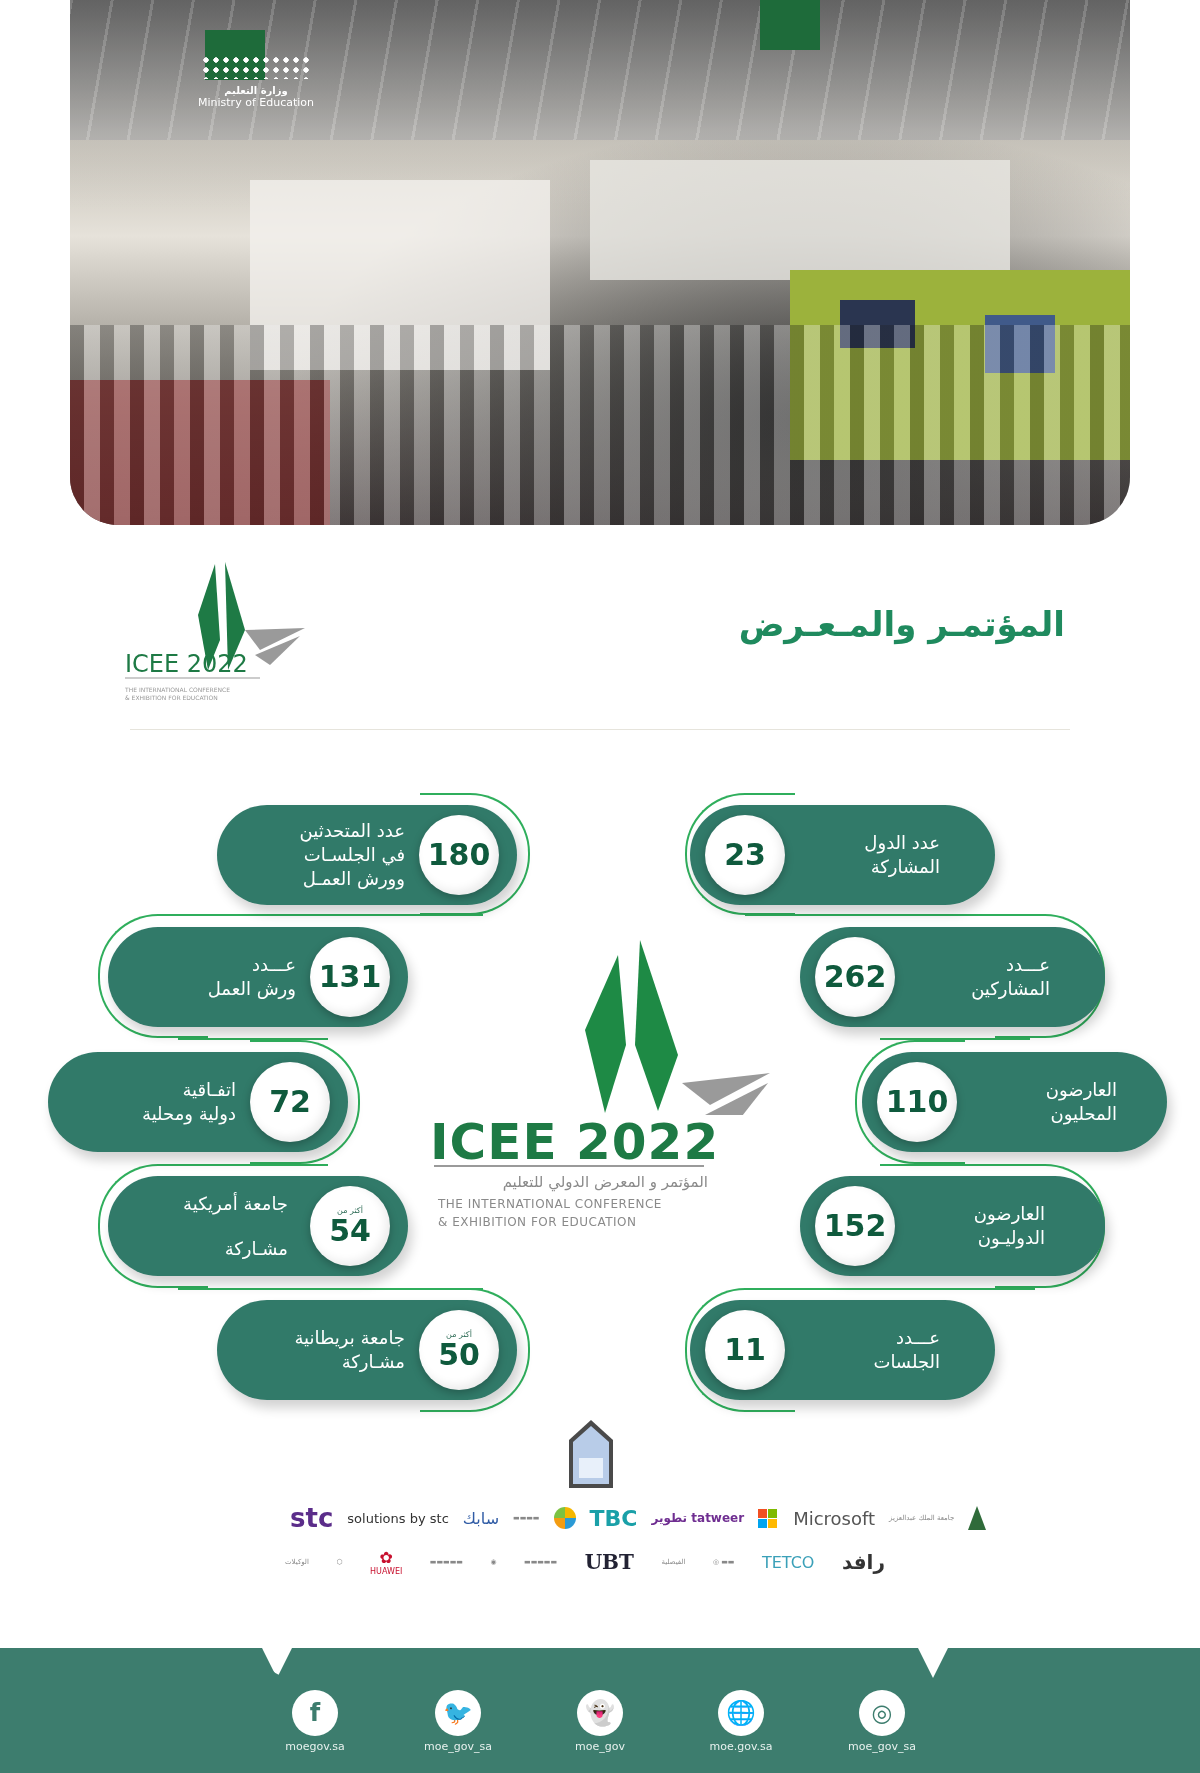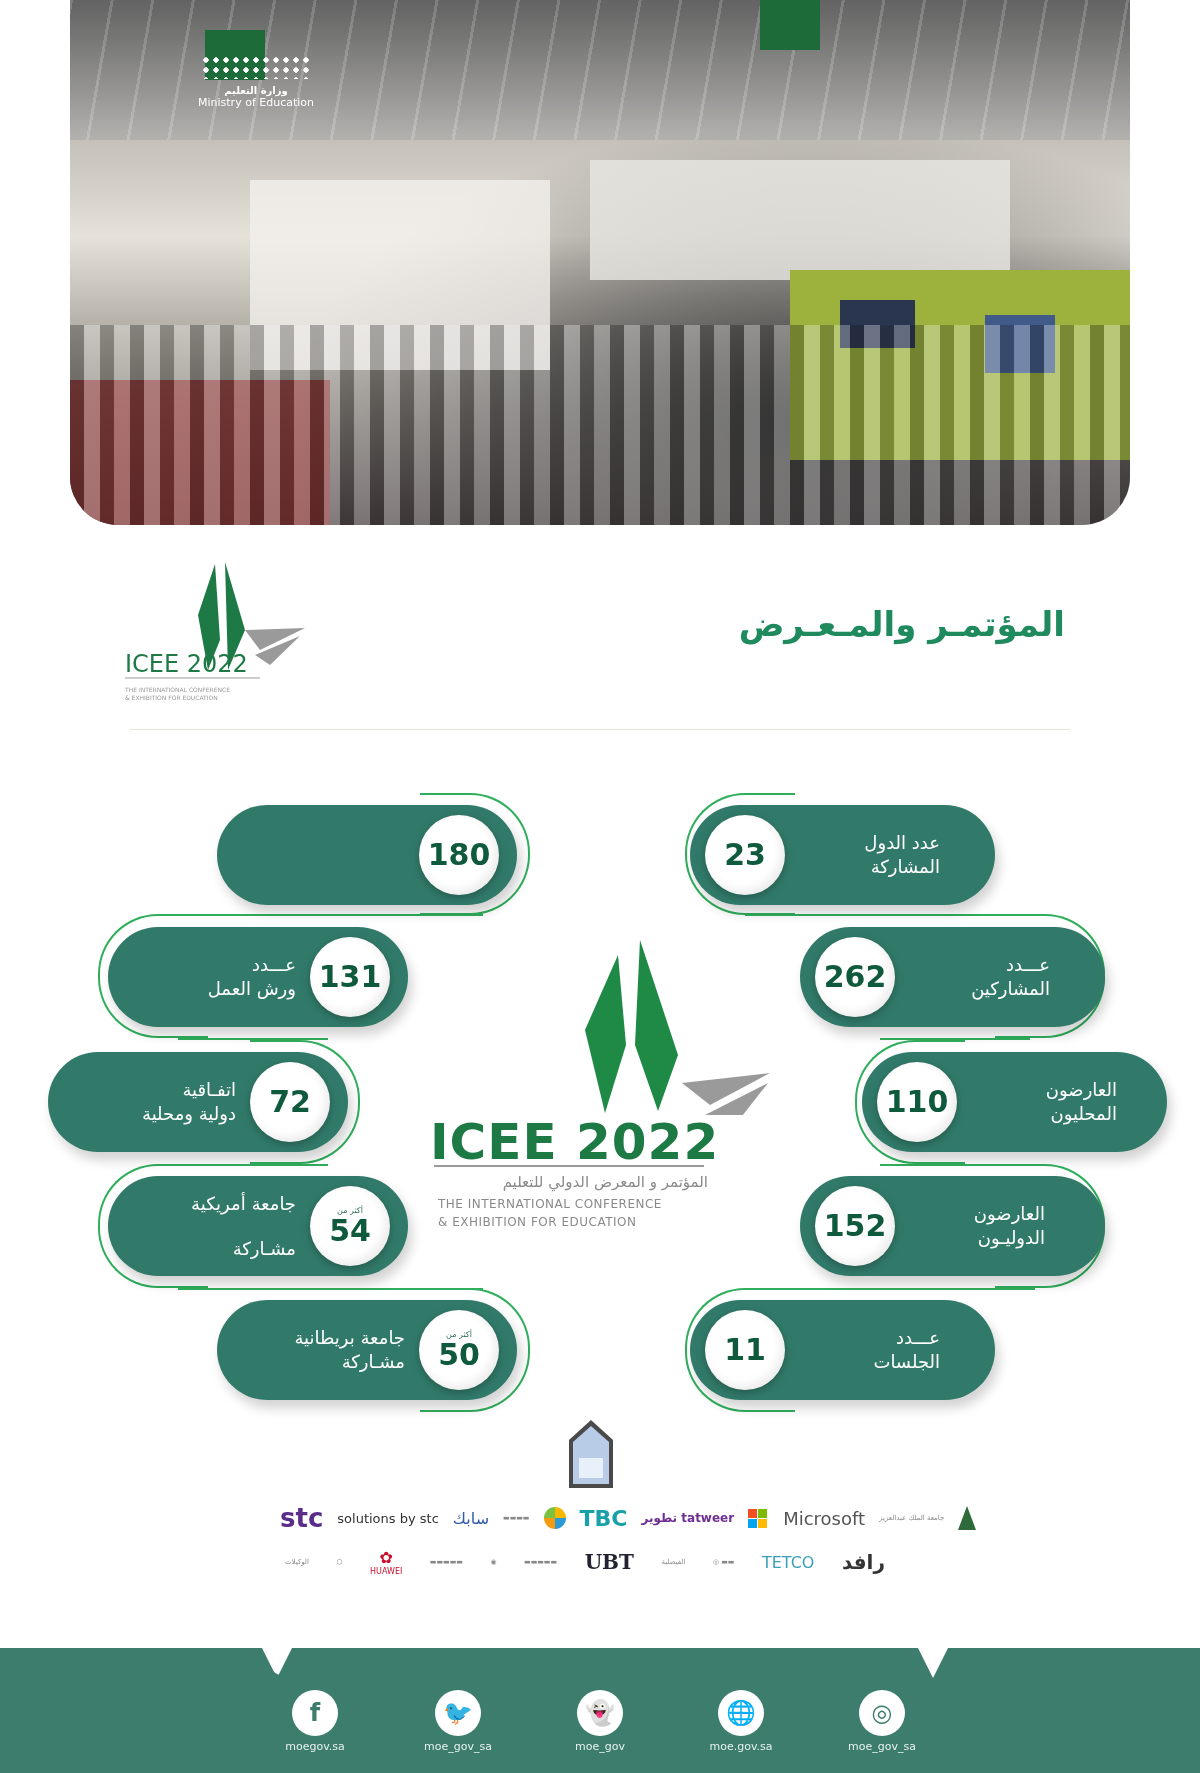--- a/index.html
+++ b/index.html
@@ -43,21 +43,21 @@
 
   
   .center-logo { position:absolute; left:430px; top:935px; width:370px; height:300px; }
   .icee-text { position:absolute; left:0; top:178px; font-family:"DejaVu Sans", sans-serif; font-size:50px; font-weight:bold; color:#1e7a45; letter-spacing:1px; }
   .icee-rule { position:absolute; left:4px; top:230px; width:270px; height:2px; background:#9a9a9a; }
   .icee-ar { position:absolute; left:8px; top:238px; width:270px; text-align:right; direction:rtl; font-size:15px; color:#8a8a8a; }
   .icee-en { position:absolute; left:8px; top:260px; font-size:12px; color:#8a8a8a; line-height:18px; letter-spacing:.5px; }
 
   
   .sponsor-emblem { position:absolute; left:567px; top:1418px; width:48px; height:72px; }
-  .sponsor-row { position:absolute; left:280px; display:flex; align-items:center; gap:14px; }
+  .sponsor-row { position:absolute; left:290px; display:flex; align-items:center; gap:14px; }
   .sp { font-size:12px; color:#555; white-space:nowrap; }
   .sp.stc { font-size:26px; font-weight:bold; color:#5b2d8a; }
   .sp.sol { font-size:13px; color:#333; }
   .sp.sabic { font-size:16px; color:#2f5ba5; }
   .sp.tbc { font-size:22px; font-weight:bold; color:#1aa0a8; }
   .sp.tatweer { font-size:12px; font-weight:bold; color:#6f2e91; }
   .sp.ms { font-size:18px; color:#555; display:flex; align-items:center; gap:16px; }
   .ms-grid { display:grid; grid-template-columns: 9px 9px; gap:1px; }
   .ms-grid span { width:9px; height:9px; display:block; }
   .sp.ubt { font-size:20px; font-family:"DejaVu Serif", serif; color:#223; font-weight:bold; }
@@ -126,20 +126,25 @@
 <div class="ring" style="left:855px;top:1040px;width:110px;height:124px;border-right:none;border-radius:60px 0 0 60px;"></div>
 <div class="ring" style="left:995px;top:1164px;width:110px;height:124px;border-left:none;border-radius:0 60px 60px 0;"></div>
 <div class="ring" style="left:685px;top:1288px;width:110px;height:124px;border-right:none;border-radius:60px 0 0 60px;"></div>
 
 <div class="hline" style="left:745px;top:914px;width:290px;"></div>
 <div class="hline" style="left:880px;top:1038px;width:150px;"></div>
 <div class="hline" style="left:880px;top:1164px;width:150px;"></div>
 <div class="hline" style="left:745px;top:1288px;width:290px;"></div>
 
 <div class="card" style="left:217px;top:805px;width:300px;">
+  <div class="label" style="right:112px;">
+    <div>عدد المتحدثين</div>
+    <div>في الجلسـات</div>
+    <div>وورش العمـل</div>
+  </div>
   <div class="circle" style="right:18px;">
     <span class="num">180</span>
   </div>
 </div>
 
 <div class="card" style="left:108px;top:927px;width:300px;">
   <div class="label" style="right:112px;">
     <div>عـــدد</div>
     <div>ورش العمل</div>
   </div>
@@ -152,21 +157,21 @@
   <div class="label" style="right:112px;">
     <div>اتفـاقية</div>
     <div>دولية ومحلية</div>
   </div>
   <div class="circle" style="right:18px;">
     <span class="num">72</span>
   </div>
 </div>
 
 <div class="card" style="left:108px;top:1176px;width:300px;">
-  <div class="label" style="right:112px;gap:21px;">
+  <div class="label" style="right:120px;gap:21px;">
     <div>جامعة أمريكية</div>
     <div>مشـاركة</div>
   </div>
   <div class="circle" style="right:18px;">
     <span class="pre">أكثر من</span>
     <span class="num">54</span>
   </div>
 </div>
 
 <div class="card" style="left:217px;top:1300px;width:300px;">

